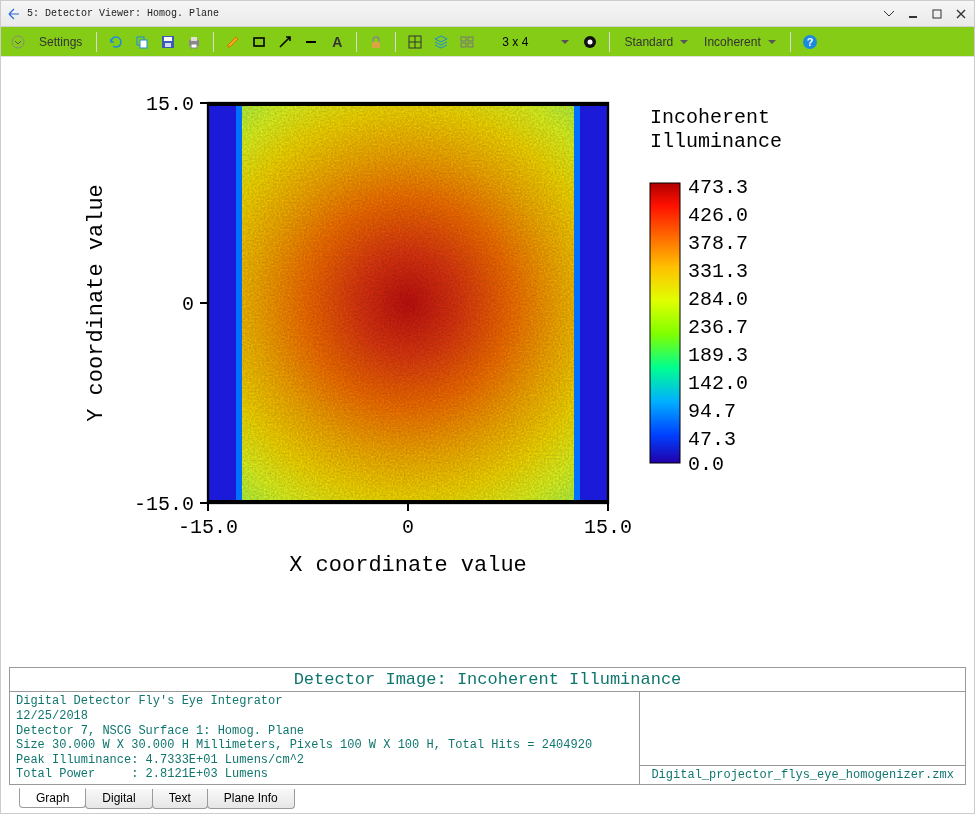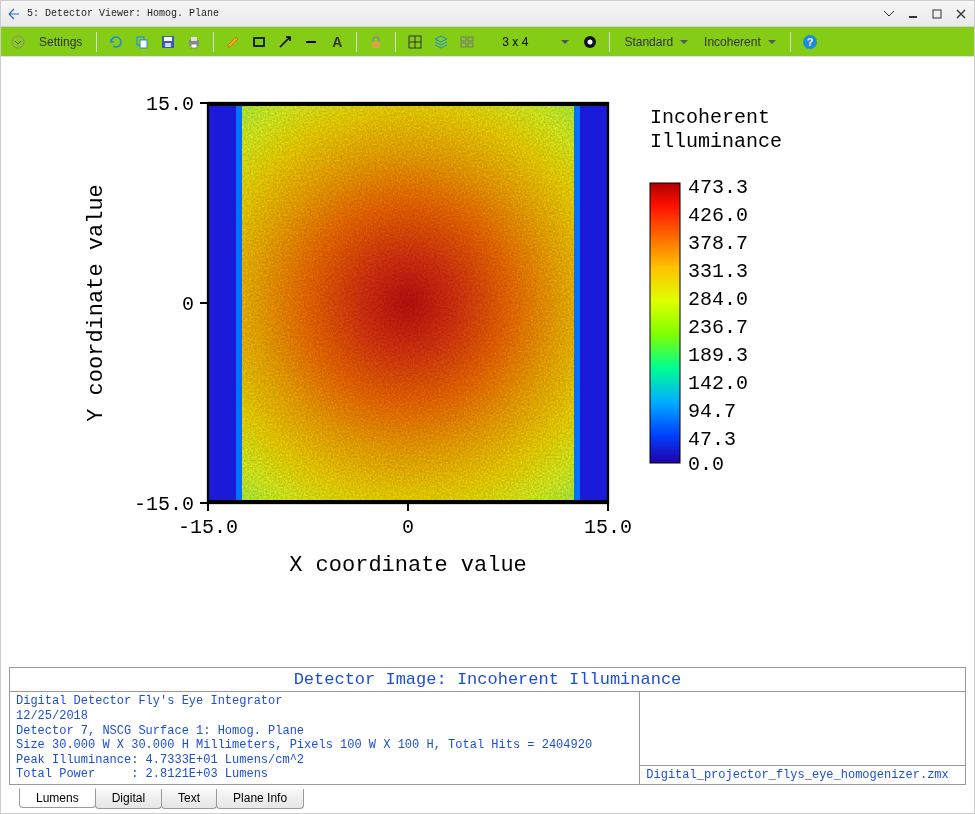--- a/index.html
+++ b/index.html
@@ -54,36 +54,36 @@
 }
 svg.plot { width: 840px; height: 540px; }
 .axis-text { font-family: "Consolas","Courier New",monospace; font-size: 20px; fill:#000; }
 .axis-label { font-family: "Consolas","Courier New",monospace; font-size: 22px; fill:#000; }
 .legend-text { font-family: "Consolas","Courier New",monospace; font-size: 20px; fill:#000; }
 .info-panel {
   margin: 4px 8px 0 8px;
   border:1px solid #999;
   font-family: "Consolas","Courier New",monospace;
   font-size: 12px;
-  color:#1d4ed8;
+  color:#0f766e;
 }
 .info-title {
   text-align:center;
   font-size: 17px;
   padding: 2px 0;
   border-bottom: 1px solid #999;
 }
 .info-body {
   display:flex;
   min-height: 90px;
 }
 .info-left { flex: 0 0 66%; border-right:1px solid #999; padding:2px 6px; line-height:1.22; white-space:pre; }
 .info-right { flex: 1 1 auto; display:flex; flex-direction:column; }
 .info-right .top { flex: 1 1 auto; border-bottom:1px solid #999; }
-.info-right .bottom { padding: 2px 6px; text-align:left; line-height:1.2; }
+.info-right .bottom { padding: 2px 6px; text-align:center; line-height:1.2; }
 .tabs {
   display:flex;
   padding: 4px 0 4px 18px;
   gap:0;
   background:#fff;
 }
 .tab {
   border:1px solid #9a9a9a;
   border-top:none;
   background: linear-gradient(#f8f8f8,#e6e6e6);
@@ -343,17 +343,17 @@
     <div class="info-right">
       <div class="top"></div>
       <div class="bottom">
         <div>Digital_projector_flys_eye_homogenizer.zmx</div>
       </div>
     </div>
   </div>
 </div>
 
 <div class="tabs">
-  <div class="tab active">Lumens</div>
+  <div class="tab active">Graph</div>
   <div class="tab">Digital</div>
   <div class="tab">Text</div>
   <div class="tab">Plane Info</div>
 </div>
 
 </body></html>

